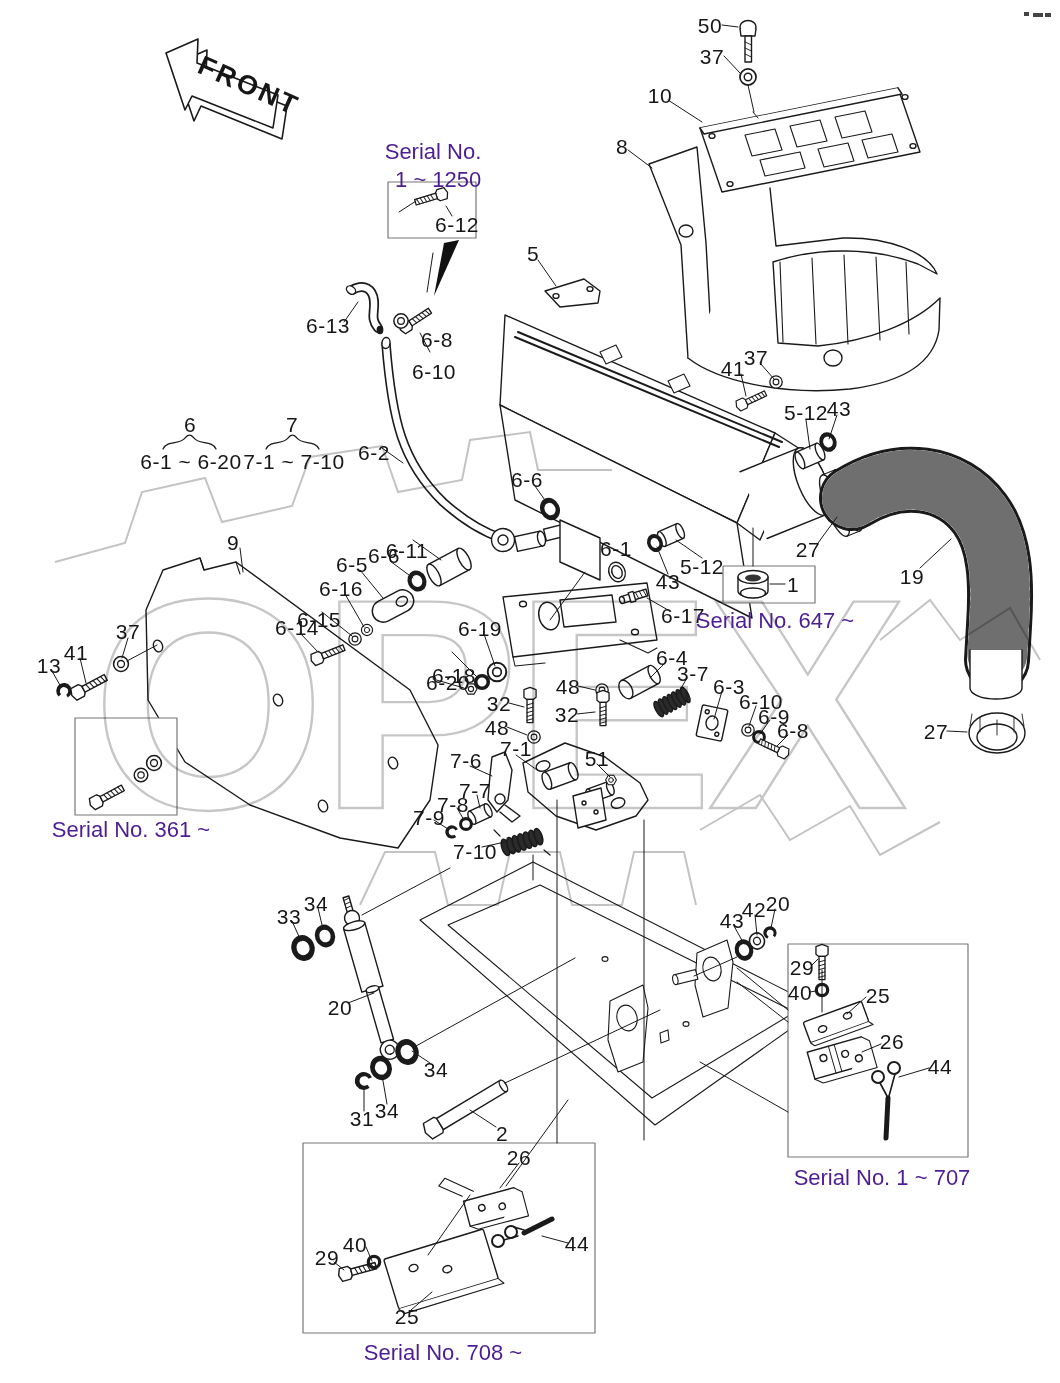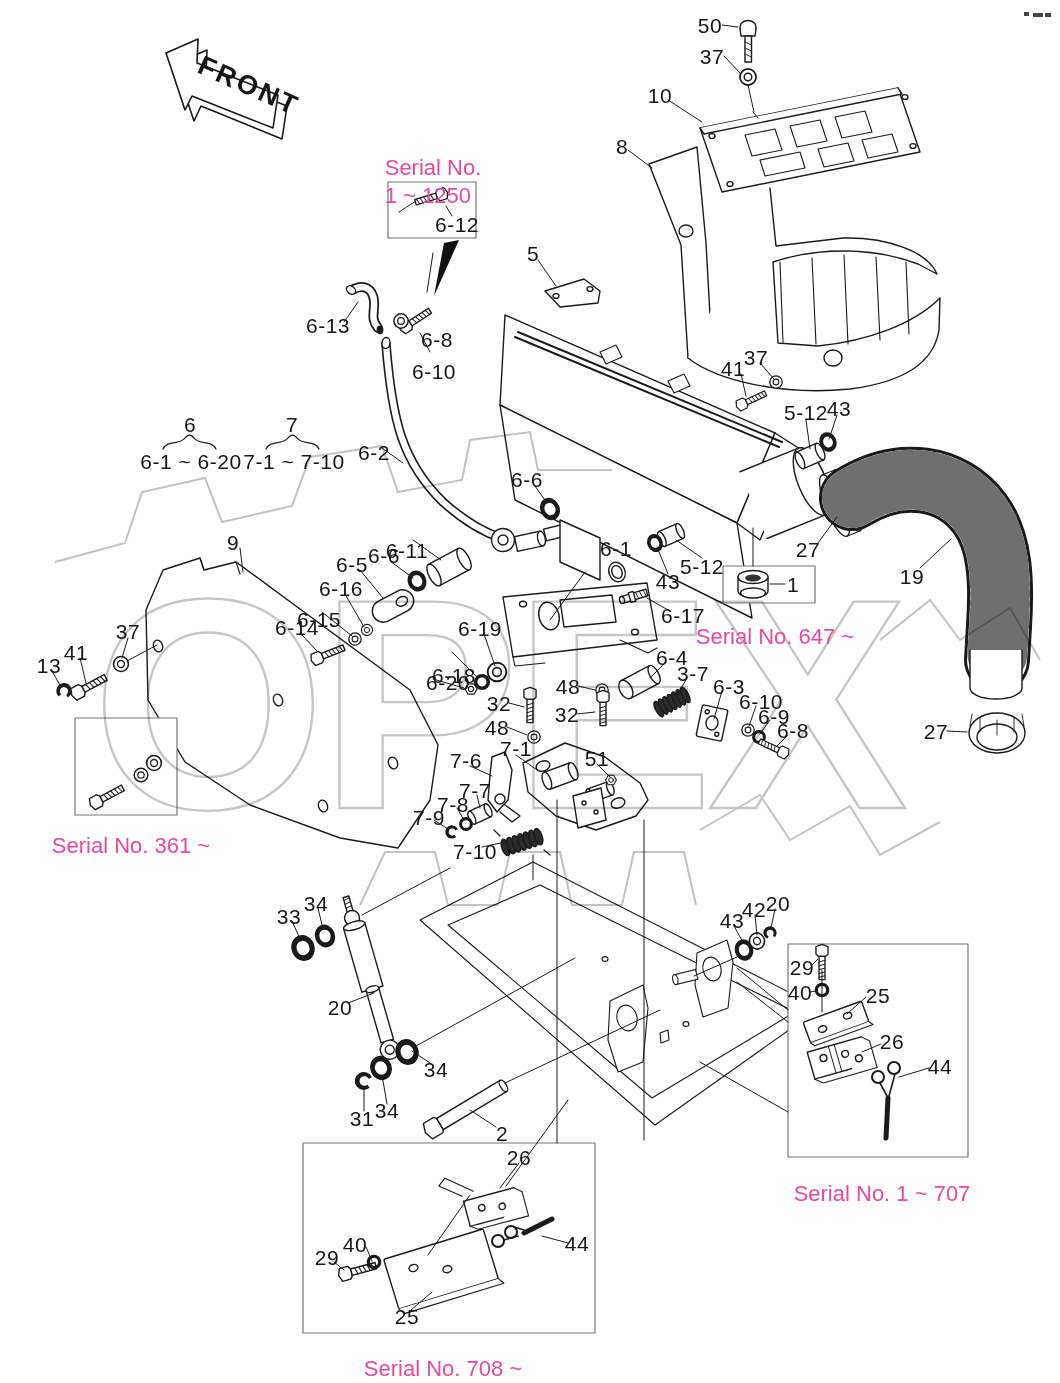--- a/index.html
+++ b/index.html
@@ -3,22 +3,22 @@
 <meta charset="utf-8">
 <style>
   html,body{margin:0;padding:0;background:#e8e8e8;}
   .page{position:relative;width:1060px;height:1383px;background:#ffffff;overflow:hidden;
         font-family:"Liberation Sans",sans-serif;}
   svg{position:absolute;left:0;top:0;}
   #callout-layer{position:absolute;left:0;top:0;width:100%;height:100%;pointer-events:none;}
   .callout{position:absolute;transform:translate(-50%,-50%);
            font:21px/1 "Liberation Sans",sans-serif;color:#161616;white-space:nowrap;
            letter-spacing:.5px;}
-  .serial-note{position:absolute;transform:translate(-50%,0);text-align:left;
-           font:22px/1.28 "Liberation Sans",sans-serif;color:#ec4899;white-space:nowrap;margin-top:16px;}
+  .serial-note{position:absolute;transform:translate(-50%,0);text-align:right;
+           font:22px/1.28 "Liberation Sans",sans-serif;color:#4c1d95;white-space:nowrap;}
 </style>
 </head>
 <body>
 
 <div class="page">
 
 <svg width="1060" height="1383" viewBox="0 0 1060 1383">
   <defs>
     <g id="w">
       <circle r="6.2" fill="#fff" stroke="#1a1a1a" stroke-width="1.3"></circle>

